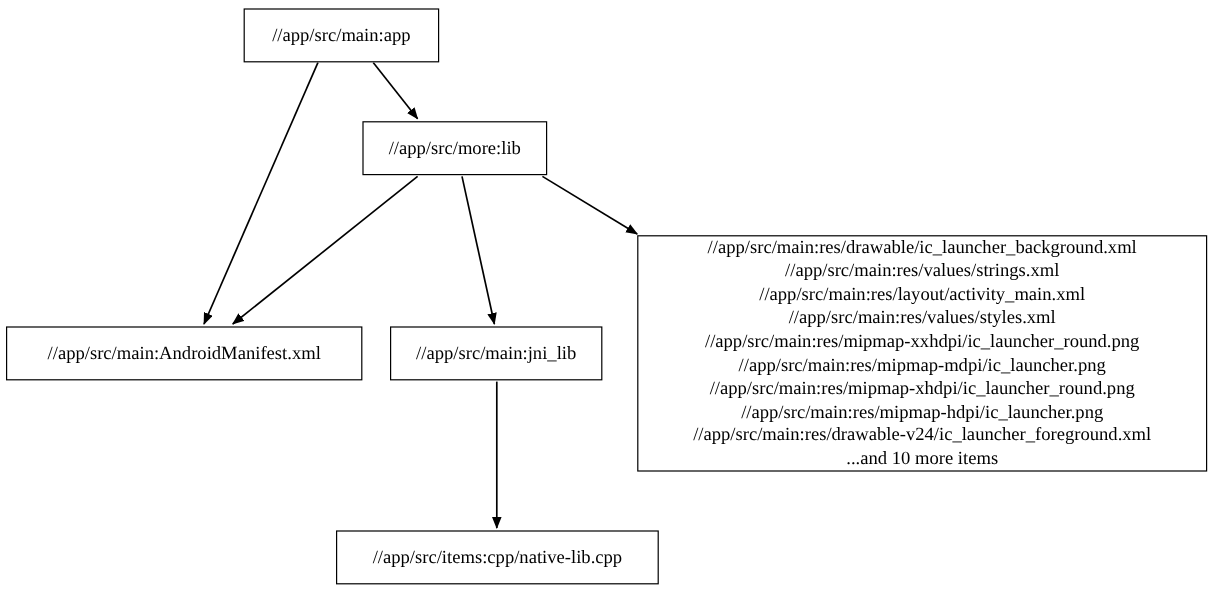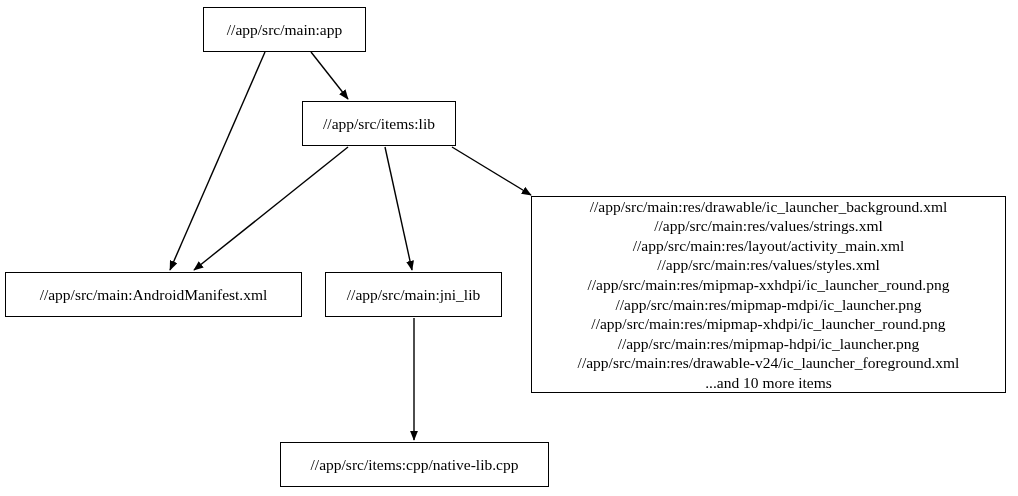--- a/index.html
+++ b/index.html
@@ -68,21 +68,21 @@
         <line x1="452" y1="147" x2="531" y2="195" marker-end="url(#arrowhead)" stroke="#000000"></line>
         <line x1="414" y1="318" x2="414" y2="440" marker-end="url(#arrowhead)" stroke="#000000"></line>
       </g>
   </svg>
 
   <div class="node" style="left: 203px; top: 7px; width: 163px; height: 45px; border-color: rgb(0, 0, 0); color: rgb(0, 0, 0);">
     <span class="node-label">//app/src/main:app</span>
   </div>
 
   <div class="node" style="left: 302px; top: 101px; width: 154px; height: 45px; border-color: rgb(0, 0, 0); color: rgb(0, 0, 0);">
-    <span class="node-label">//app/src/items:lib</span>
+    <span class="node-label">//app/src/more:lib</span>
   </div>
 
   <div class="node" style="left: 5px; top: 272px; width: 297px; height: 45px; border-color: rgb(0, 0, 0); color: rgb(0, 0, 0);">
     <span class="node-label">//app/src/main:AndroidManifest.xml</span>
   </div>
 
   <div class="node" style="left: 325px; top: 272px; width: 177px; height: 45px; border-color: rgb(0, 0, 0); color: rgb(0, 0, 0);">
     <span class="node-label">//app/src/main:jni_lib</span>
   </div>
 

